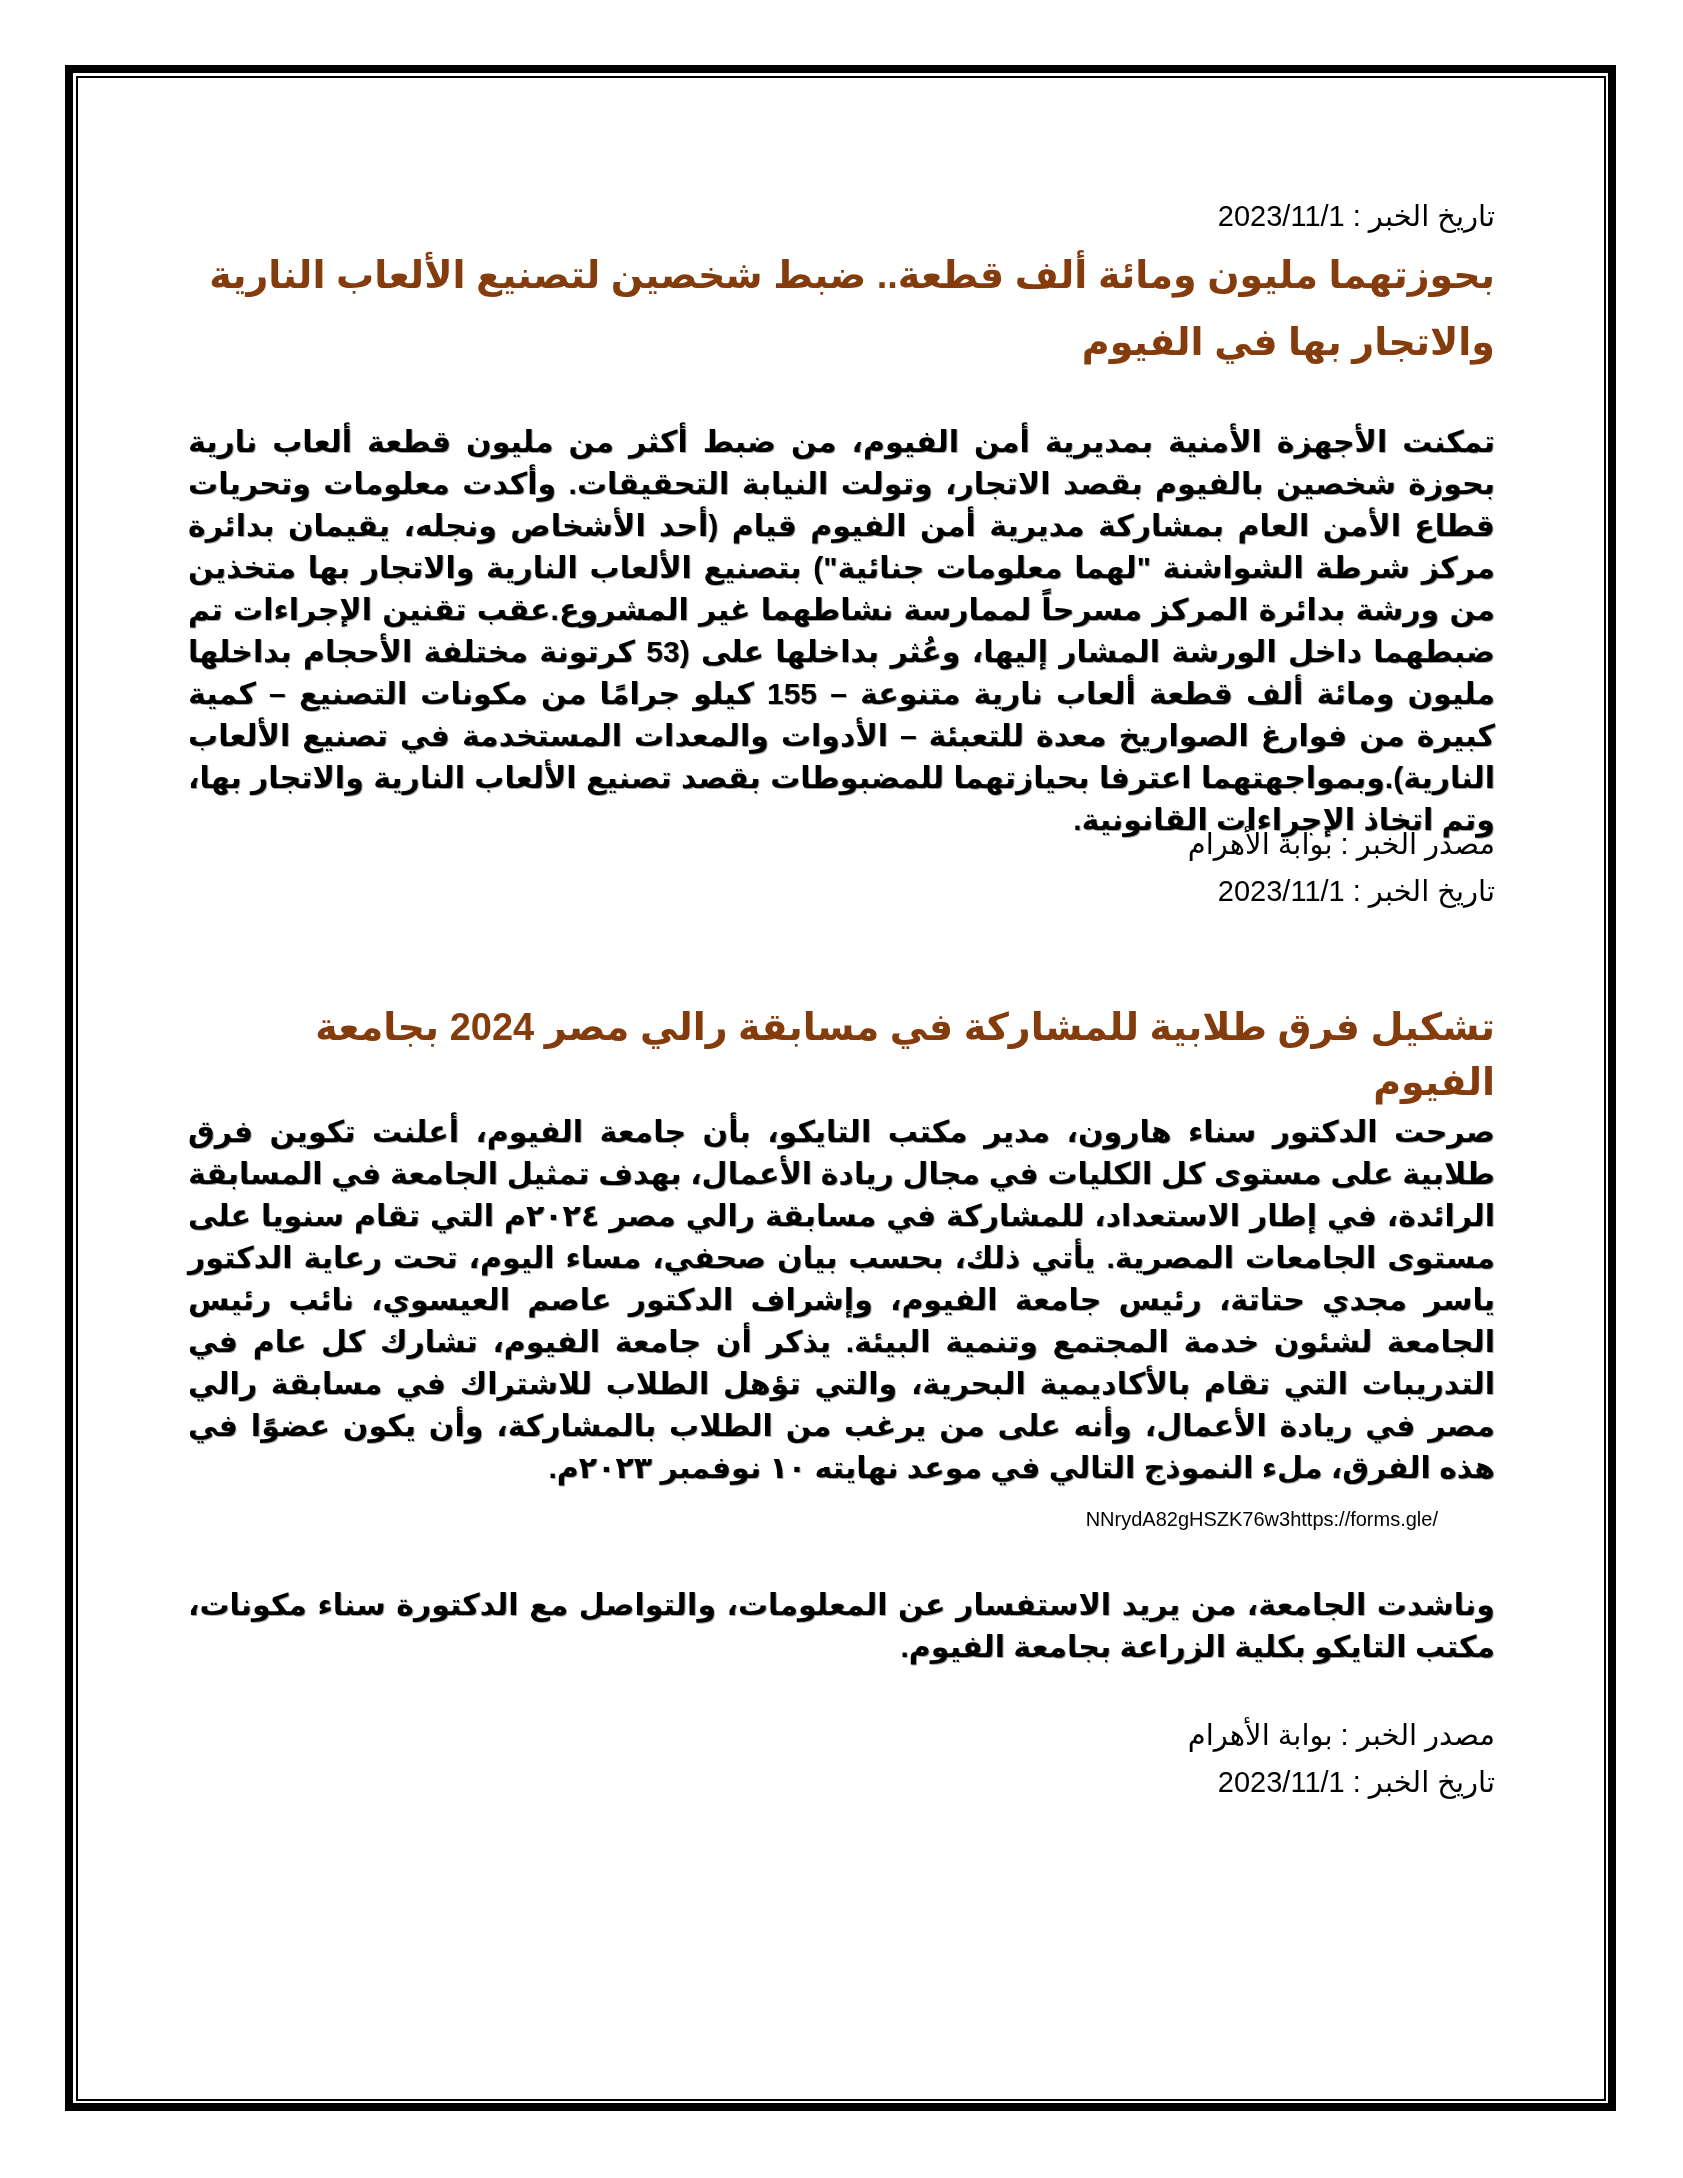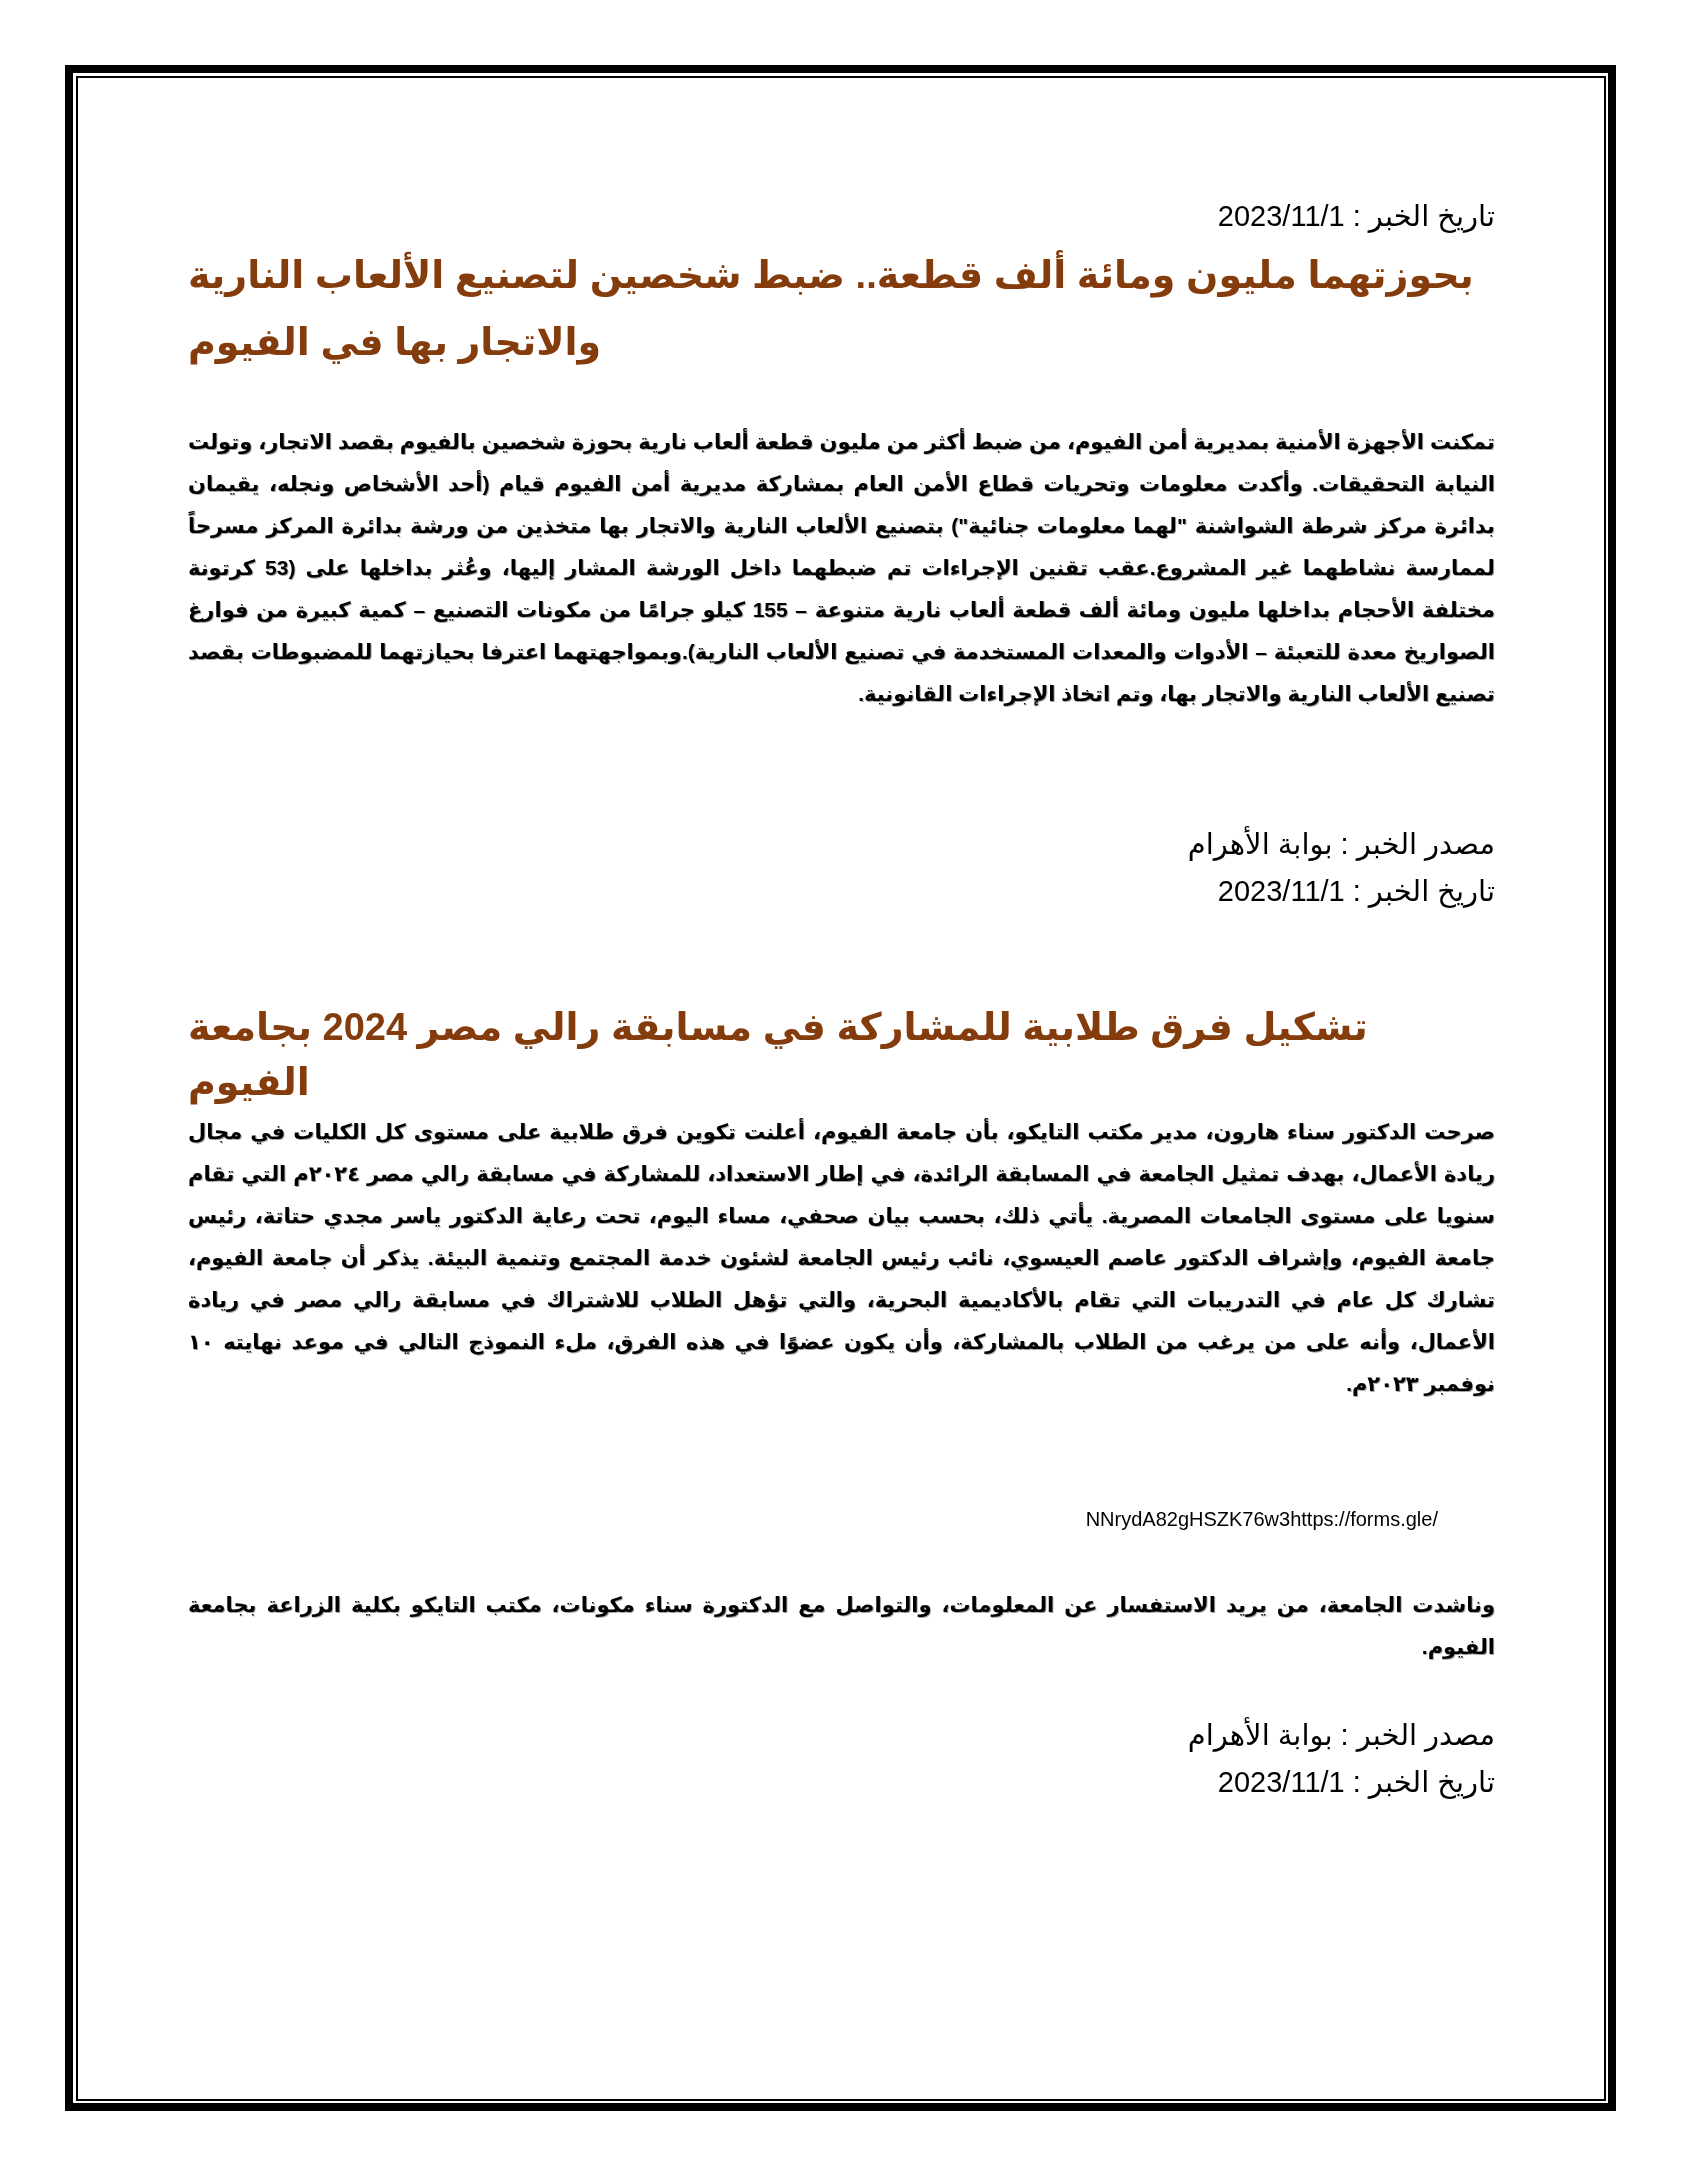--- a/index.html
+++ b/index.html
@@ -4,23 +4,23 @@
 <style>
   html, body { margin:0; padding:0; background:#ffffff; }
   body { width:1683px; height:2178px; position:relative; overflow:hidden;
          font-family:"Liberation Sans", "DejaVu Sans", sans-serif; color:#000; }
   .border-outer { position:absolute; left:65px; top:65px; width:1551px; height:2046px;
                   box-sizing:border-box; border:8px solid #000; }
   .border-inner { position:absolute; left:76px; top:76px; width:1530px; height:2025px;
                   box-sizing:border-box; border:2px solid #000; }
   .page { position:absolute; left:188px; top:0; width:1307px; height:1873px; direction:rtl; }
   .meta { position:absolute; right:0; font-size:29px; line-height:44px; text-align:right; }
-  .title { position:absolute; left:0; right:0; text-align:left; color:#843c0c;
+  .title { position:absolute; left:0; right:0; text-align:right; color:#843c0c;
            font-weight:bold; font-size:38px; line-height:55px; }
-  .para { position:absolute; left:0; right:0; font-size:21px; line-height:42px;
+  .para { position:absolute; left:0; right:0; font-size:30px; line-height:42px;
           text-align:justify; text-align-last:right; font-weight:bold;
           text-shadow:1px 1px 0 rgba(0,0,0,0.35); }
   .link { position:absolute; right:57px; font-size:20px; line-height:44px; direction:ltr;
           color:#000; text-decoration:none; unicode-bidi:bidi-override; }
 </style>
 </head>
 <body>
 
 <div class="border-outer"></div>
 <div class="border-inner"></div>

